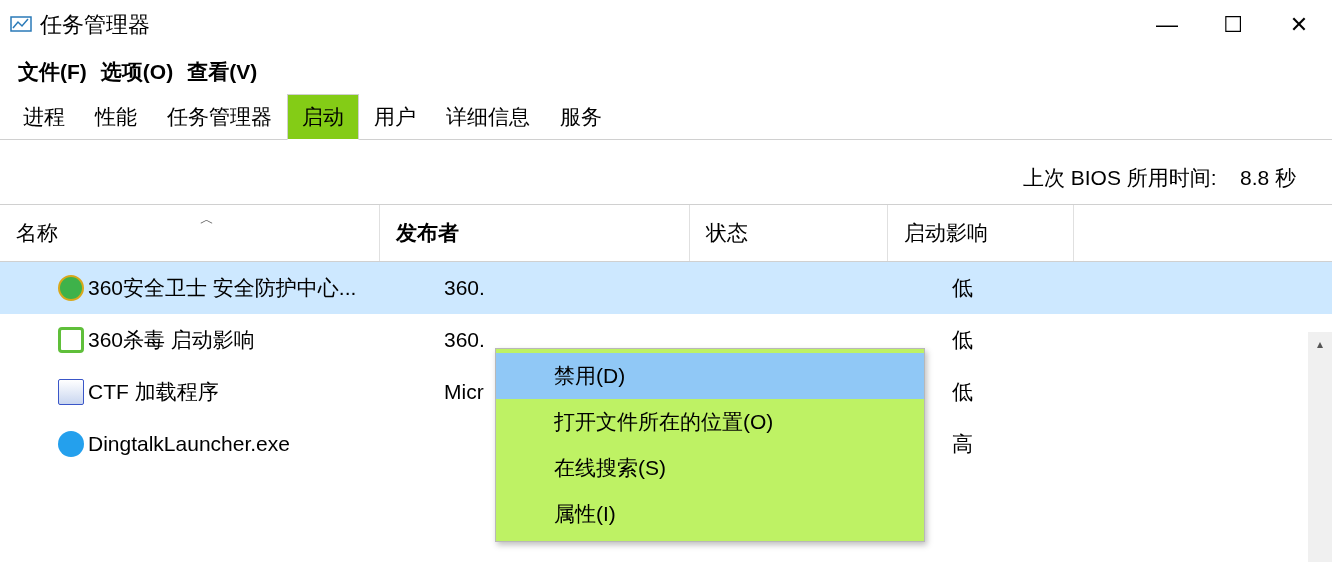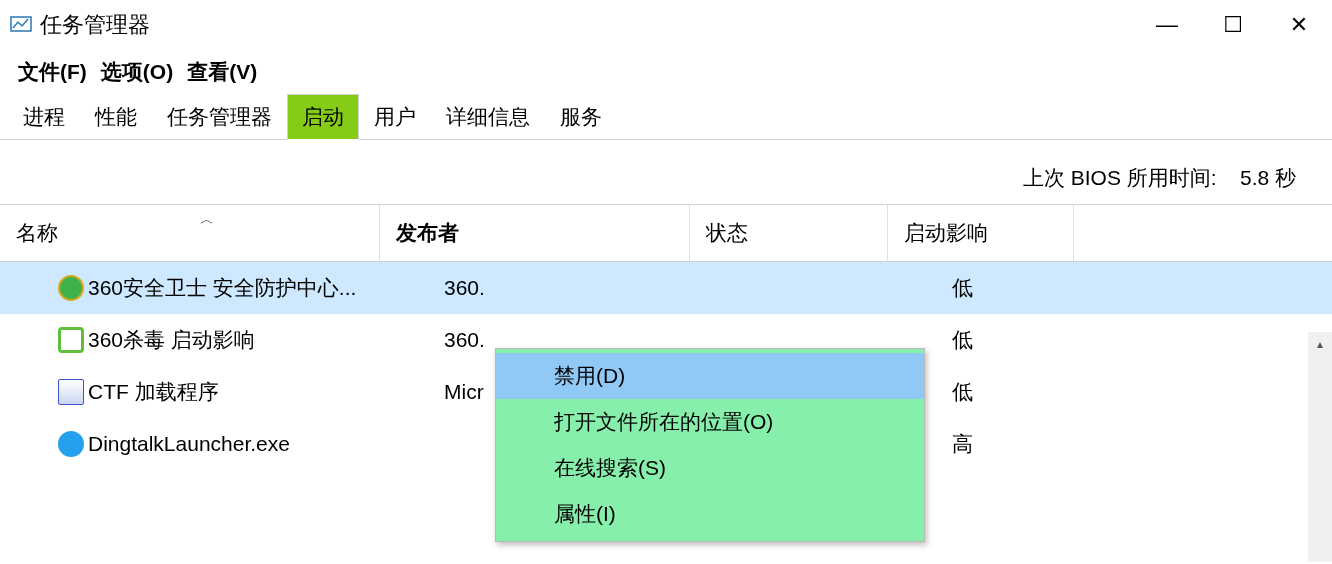--- a/index.html
+++ b/index.html
@@ -34,21 +34,21 @@
 .row .cell { padding-left: 16px; }
 .row .cell.name { width: 428px; display: flex; align-items: center; gap: 4px; padding-left: 58px; }
 .row .cell.pub { width: 310px; }
 .row .cell.state { width: 198px; }
 .row .cell.impact { width: 186px; }
 .row .proc-icon { width: 26px; height: 26px; border-radius: 50%; display: inline-block; flex-shrink: 0; }
 
 .scroll-strip { position: absolute; right: 0; top: 332px; width: 24px; height: 230px; background: #f0f0f0; }
 .scroll-arrow { width: 24px; height: 24px; display: flex; align-items: center; justify-content: center; font-size: 12px; color: #555; }
 
-.ctx-menu { position: absolute; left: 495px; top: 348px; width: 430px; background: #86efac; border: 1px solid #b8b8b8; box-shadow: 2px 3px 6px rgba(0,0,0,0.25); font-size: 21px; padding: 4px 0; }
+.ctx-menu { position: absolute; left: 495px; top: 348px; width: 430px; background: #bef264; border: 1px solid #b8b8b8; box-shadow: 2px 3px 6px rgba(0,0,0,0.25); font-size: 21px; padding: 4px 0; }
 .ctx-menu .ctx-item { height: 46px; display: flex; align-items: center; padding-left: 58px; }
 .ctx-menu .ctx-item.hover { background: #90c8f6; }
 </style>
 </head>
 <body>
 
 <div class="titlebar">
   <span class="app-icon">
     <svg width="22" height="22" viewBox="0 0 22 22">
         <rect x="1" y="3" width="20" height="14" fill="none" stroke="#2a7ab8" stroke-width="1.5"></rect>
@@ -81,21 +81,21 @@
   <div class="tab">任务管理器</div>
   <div class="tab active">启动</div>
   <div class="tab">用户</div>
   <div class="tab">详细信息</div>
   <div class="tab">服务</div>
 </div>
 
 <div class="bios-line">
   <span>上次 BIOS 所用时间:</span>
   &nbsp;&nbsp;
-  <span>5.8 秒</span>
+  <span>8.8 秒</span>
 </div>
 
 <div class="table-head">
   <span class="sort-caret">︿</span>
   <div class="col col-name">
       <span>名称</span>
     </div>
   <div class="col col-pub">
       <span>发布者</span>
     </div>

